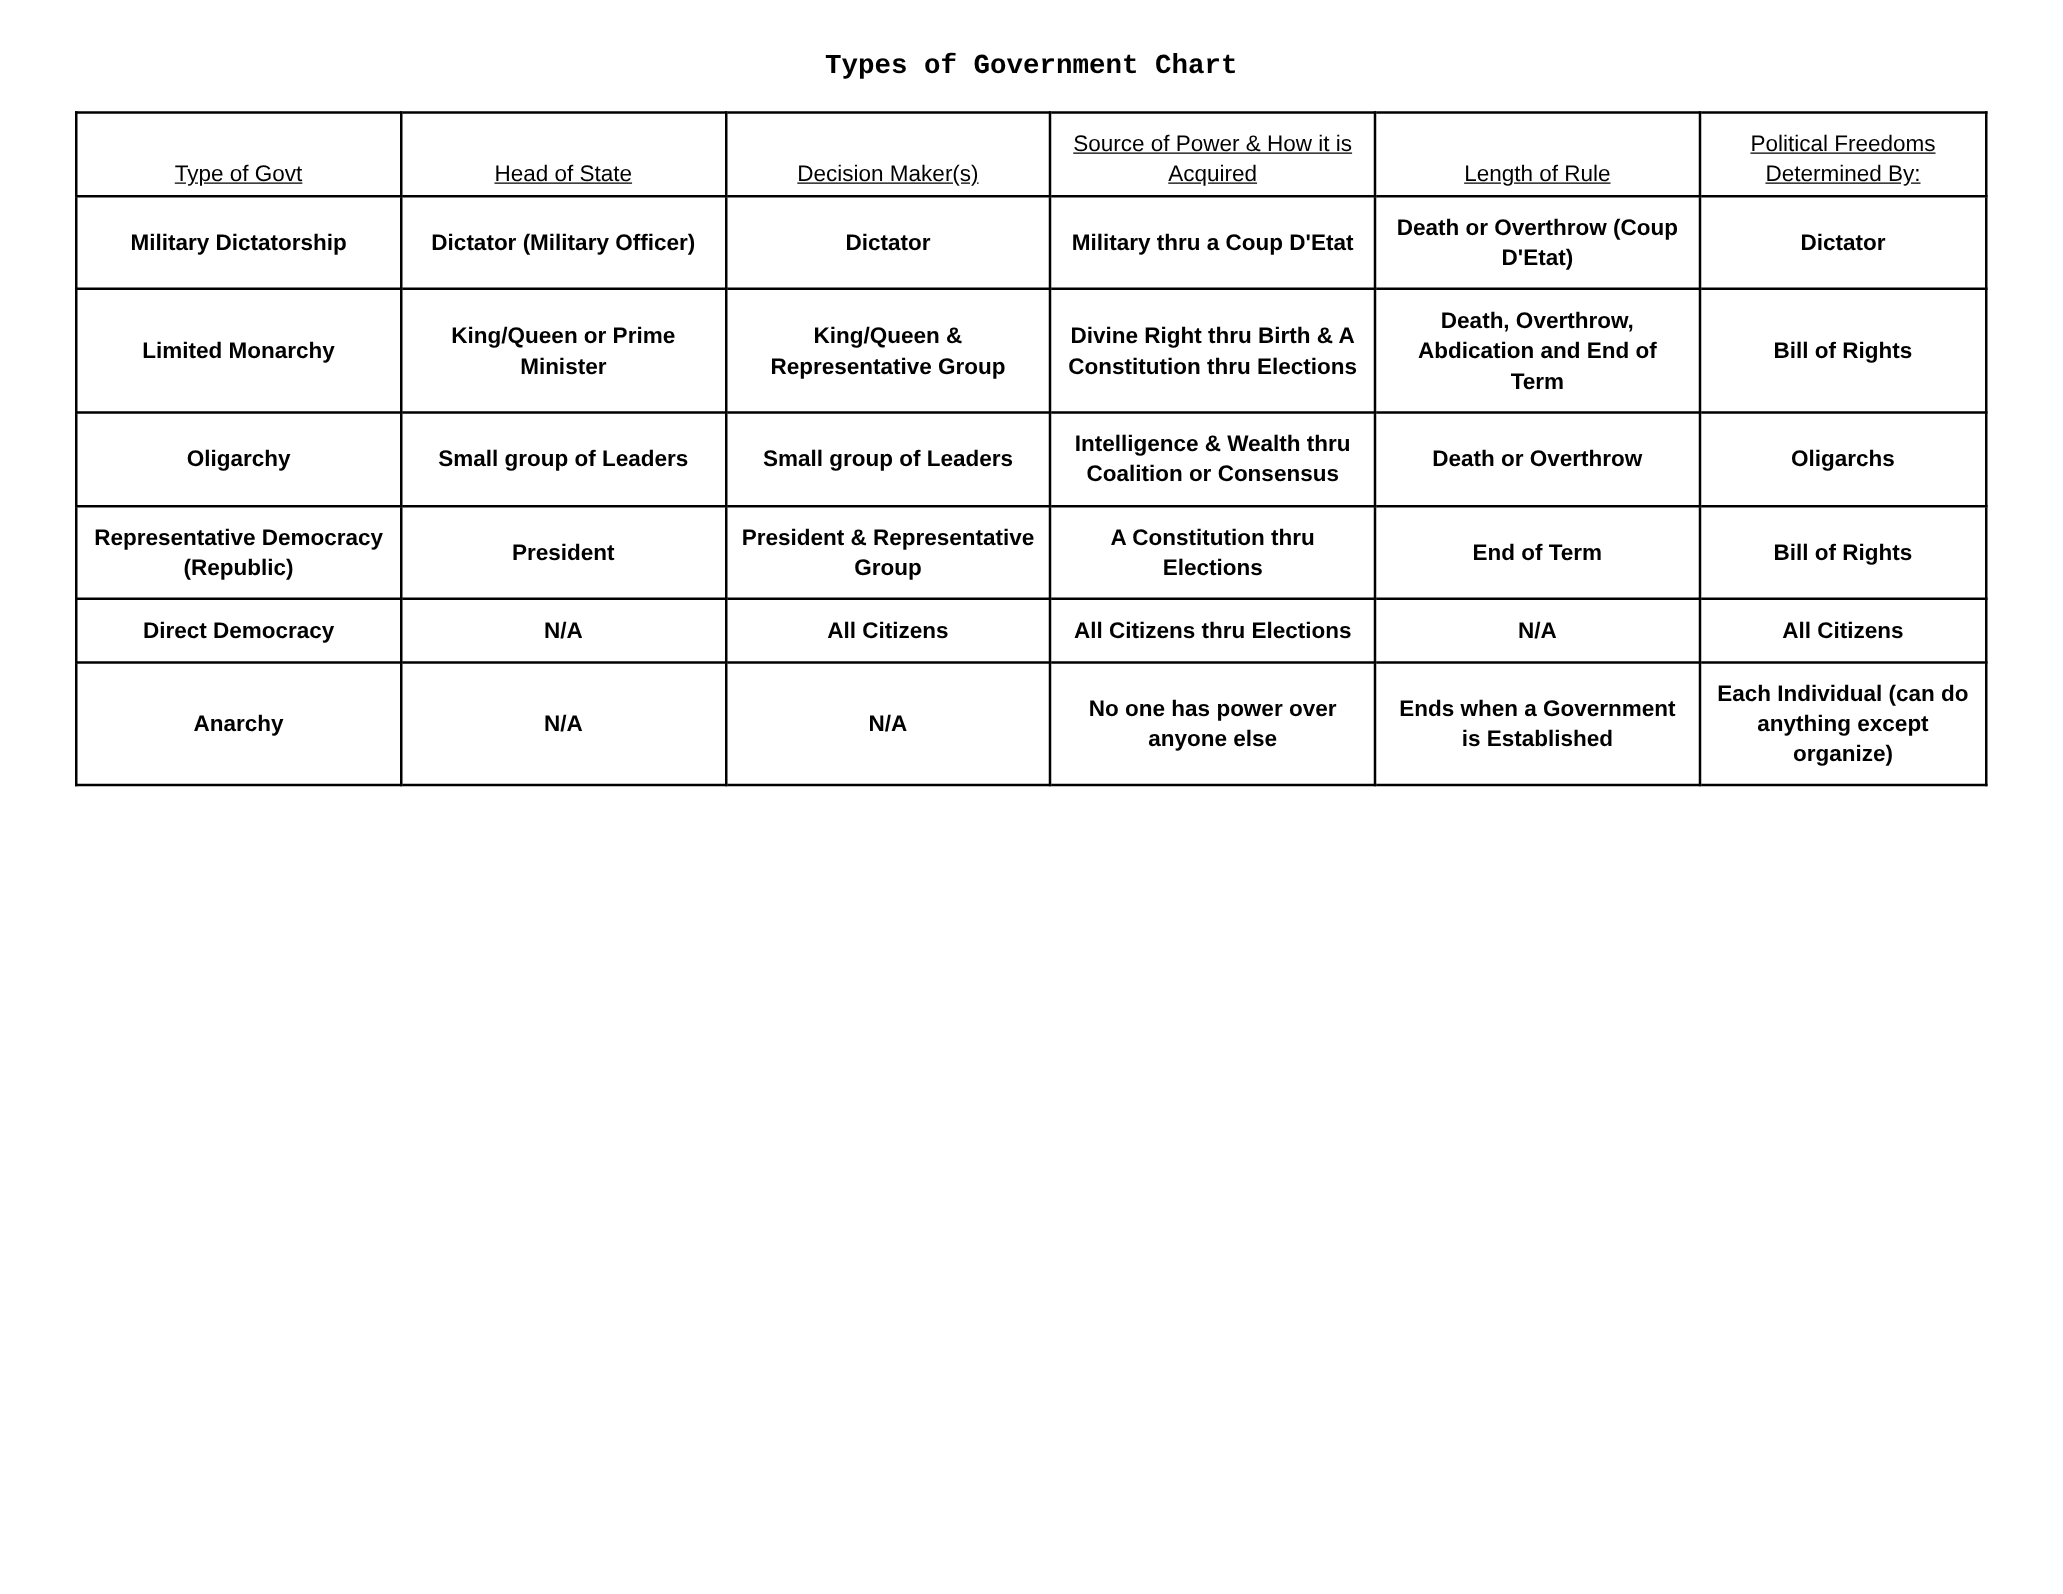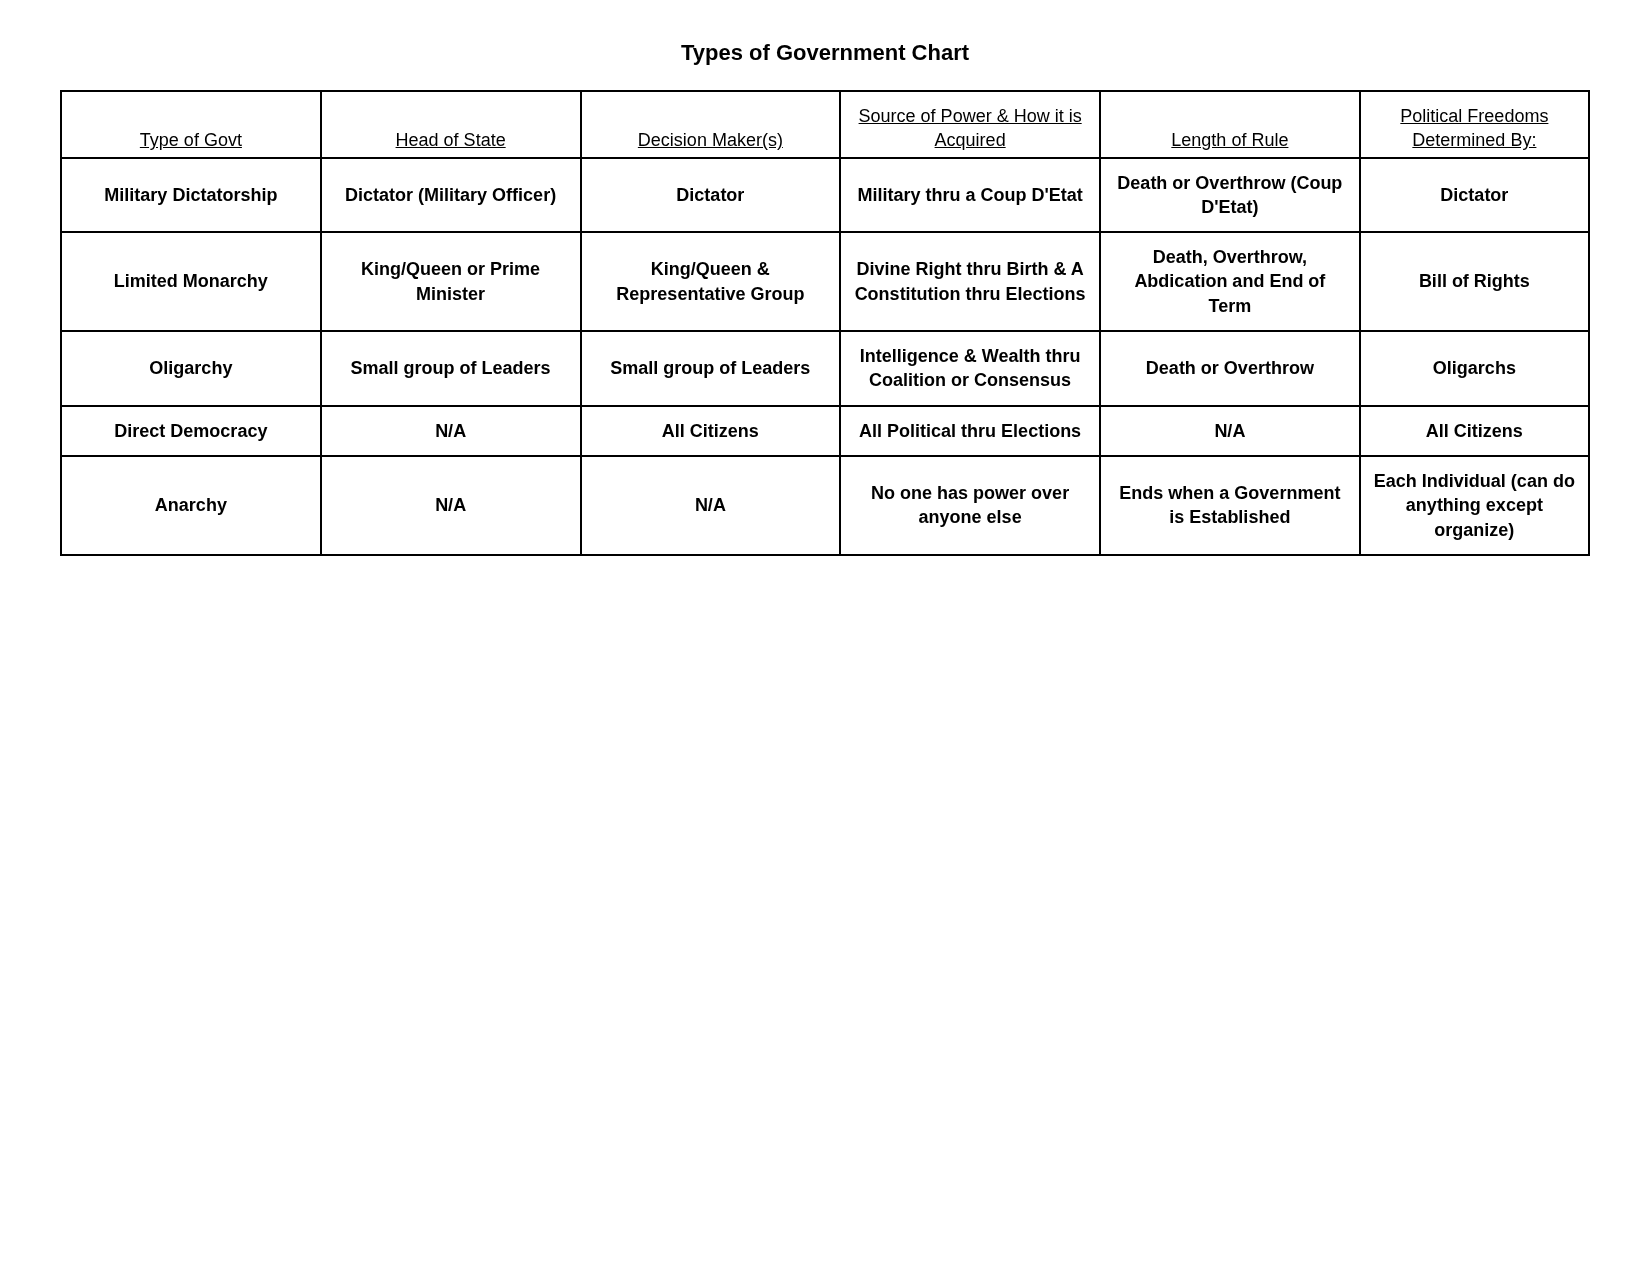--- a/index.html
+++ b/index.html
@@ -22,21 +22,21 @@
     .page-container {
       width: 100%;
       max-width: 1530px;
     }
 
     .page-title {
       text-align: center;
       font-size: 22px;
       font-weight: bold;
       margin-bottom: 24px;
-      font-family: Liberation Sans, sans-serif;
+      font-family: Liberation Mono, monospace;
     }
 
     table {
       width: 100%;
       border-collapse: collapse;
       border: 2px solid #000;
     }
 
     th, td {
       border: 2px solid #000;
@@ -111,24 +111,32 @@
         </tr>
         <tr>
           <td>Oligarchy</td>
           <td>Small group of Leaders</td>
           <td>Small group of Leaders</td>
           <td>Intelligence &amp; Wealth thru Coalition or Consensus</td>
           <td>Death or Overthrow</td>
           <td>Oligarchs</td>
         </tr>
         <tr>
+          <td>Representative Democracy (Republic)</td>
+          <td>President</td>
+          <td>President &amp; Representative Group</td>
+          <td>A Constitution thru Elections</td>
+          <td>End of Term</td>
+          <td>Bill of Rights</td>
+        </tr>
+        <tr>
           <td>Direct Democracy</td>
           <td>N/A</td>
           <td>All Citizens</td>
-          <td>All Political thru Elections</td>
+          <td>All Citizens thru Elections</td>
           <td>N/A</td>
           <td>All Citizens</td>
         </tr>
         <tr>
           <td>Anarchy</td>
           <td>N/A</td>
           <td>N/A</td>
           <td>No one has power over anyone else</td>
           <td>Ends when a Government is Established</td>
           <td>Each Individual (can do anything except organize)</td>

